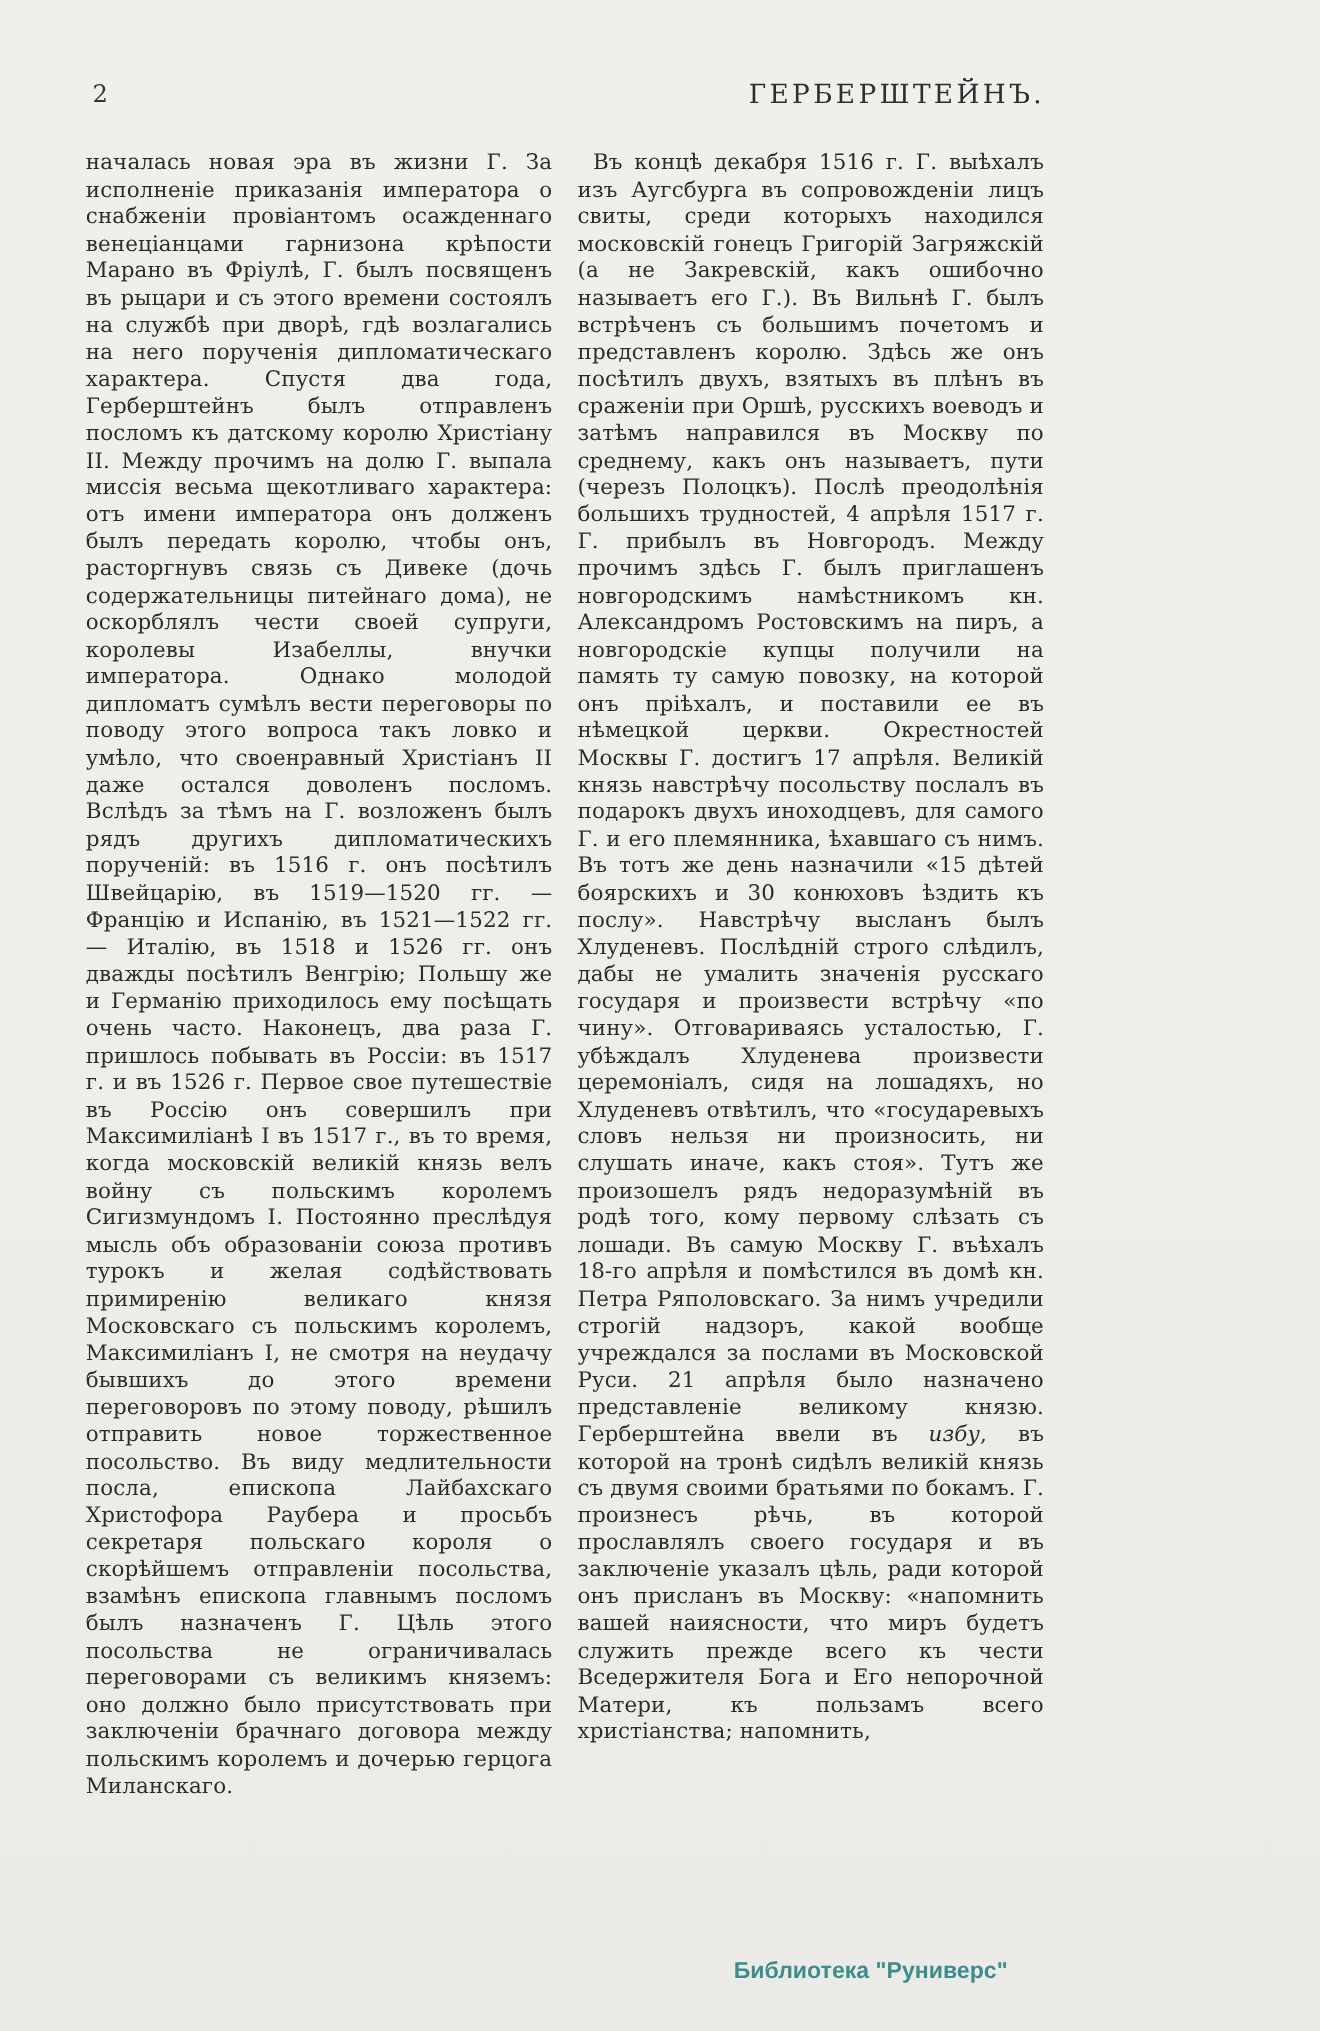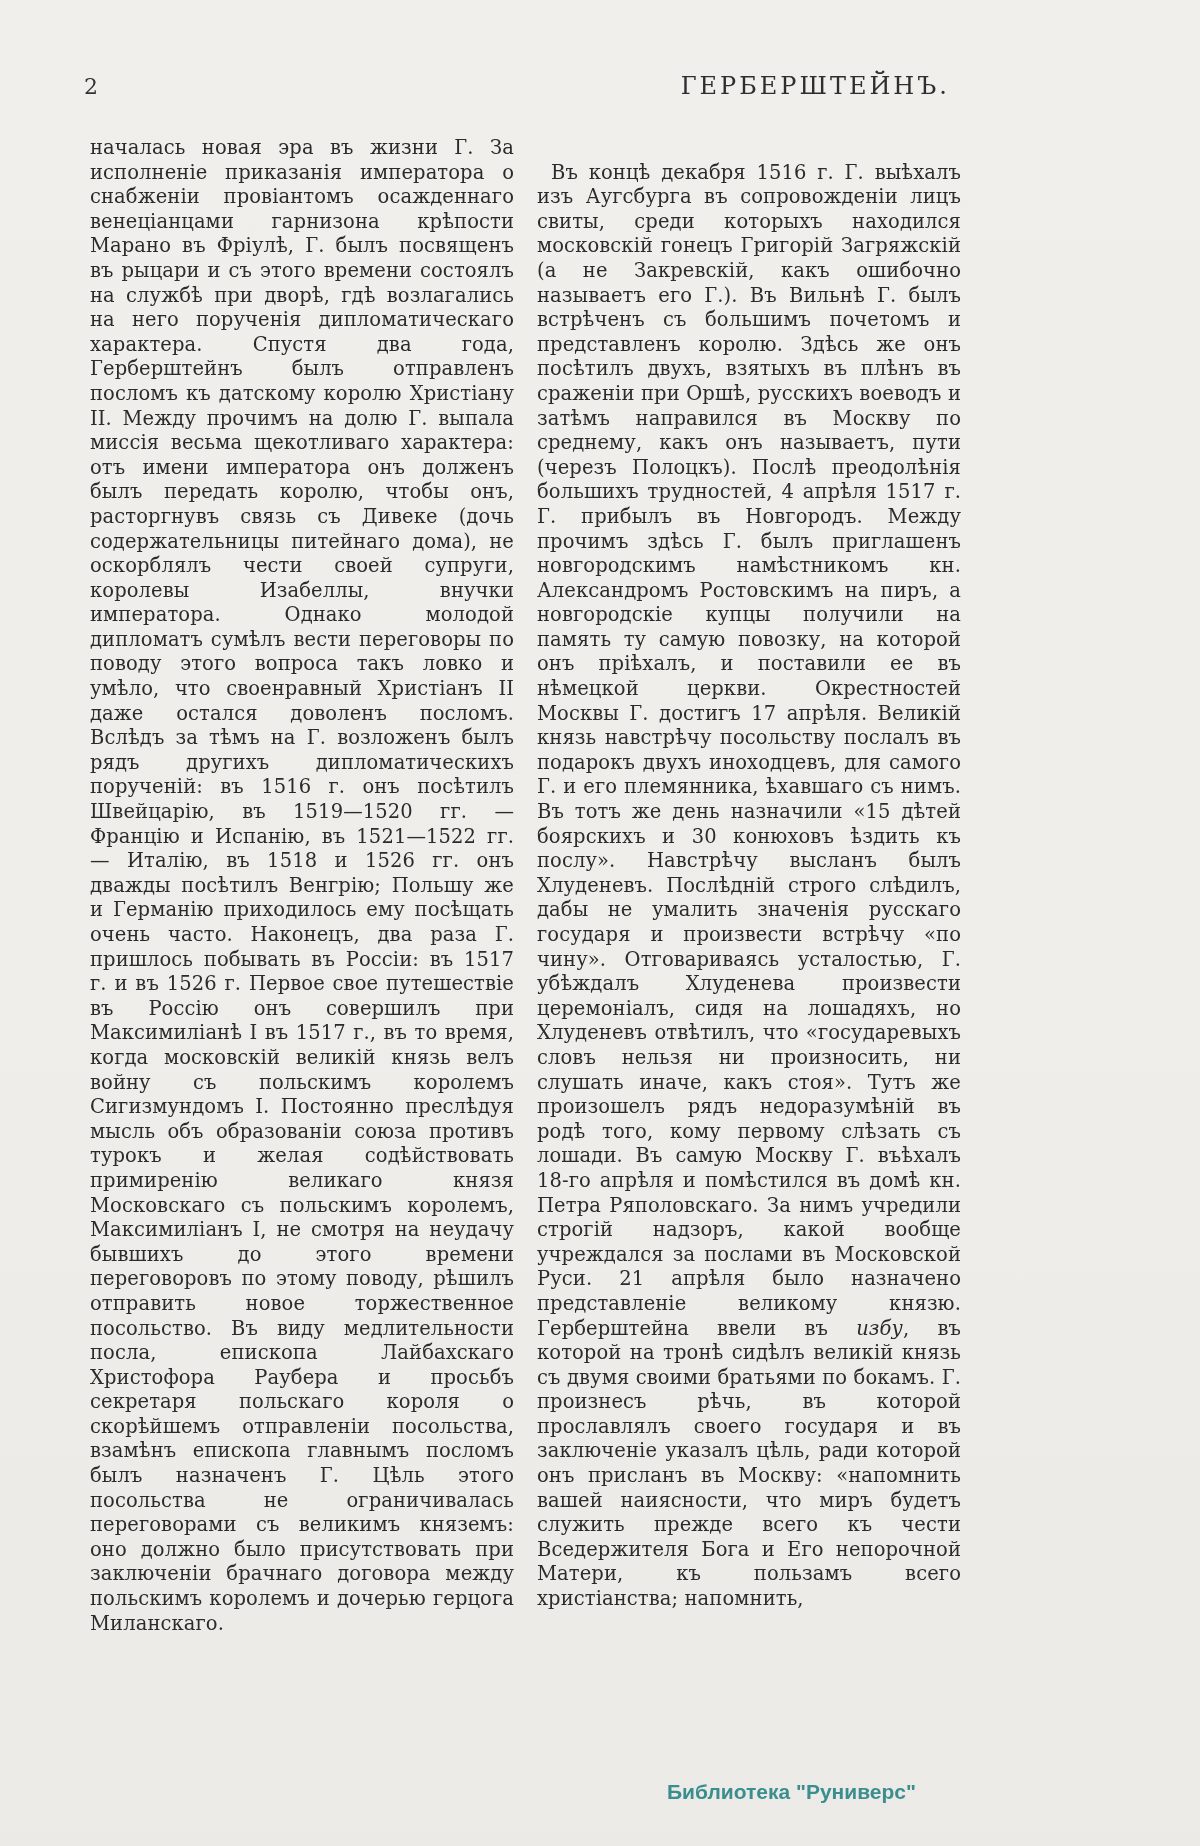--- a/index.html
+++ b/index.html
@@ -37,22 +37,21 @@
     font-size: 24px;
     letter-spacing: 3px;
     color: #2e2e2e;
   }
   .text-block {
     position: absolute;
     top: 136px;
     left: 78px;
     width: 872px;
     display: flex;
-    align-items: center;
-    margin-left: 12px;
+    align-items: flex-start;
   }
   .column {
     width: 424px;
     font-size: 19.5px;
     line-height: 24.6px;
     text-align: justify;
     letter-spacing: 0.1px;
   }
   .column p {
     margin: 0;

